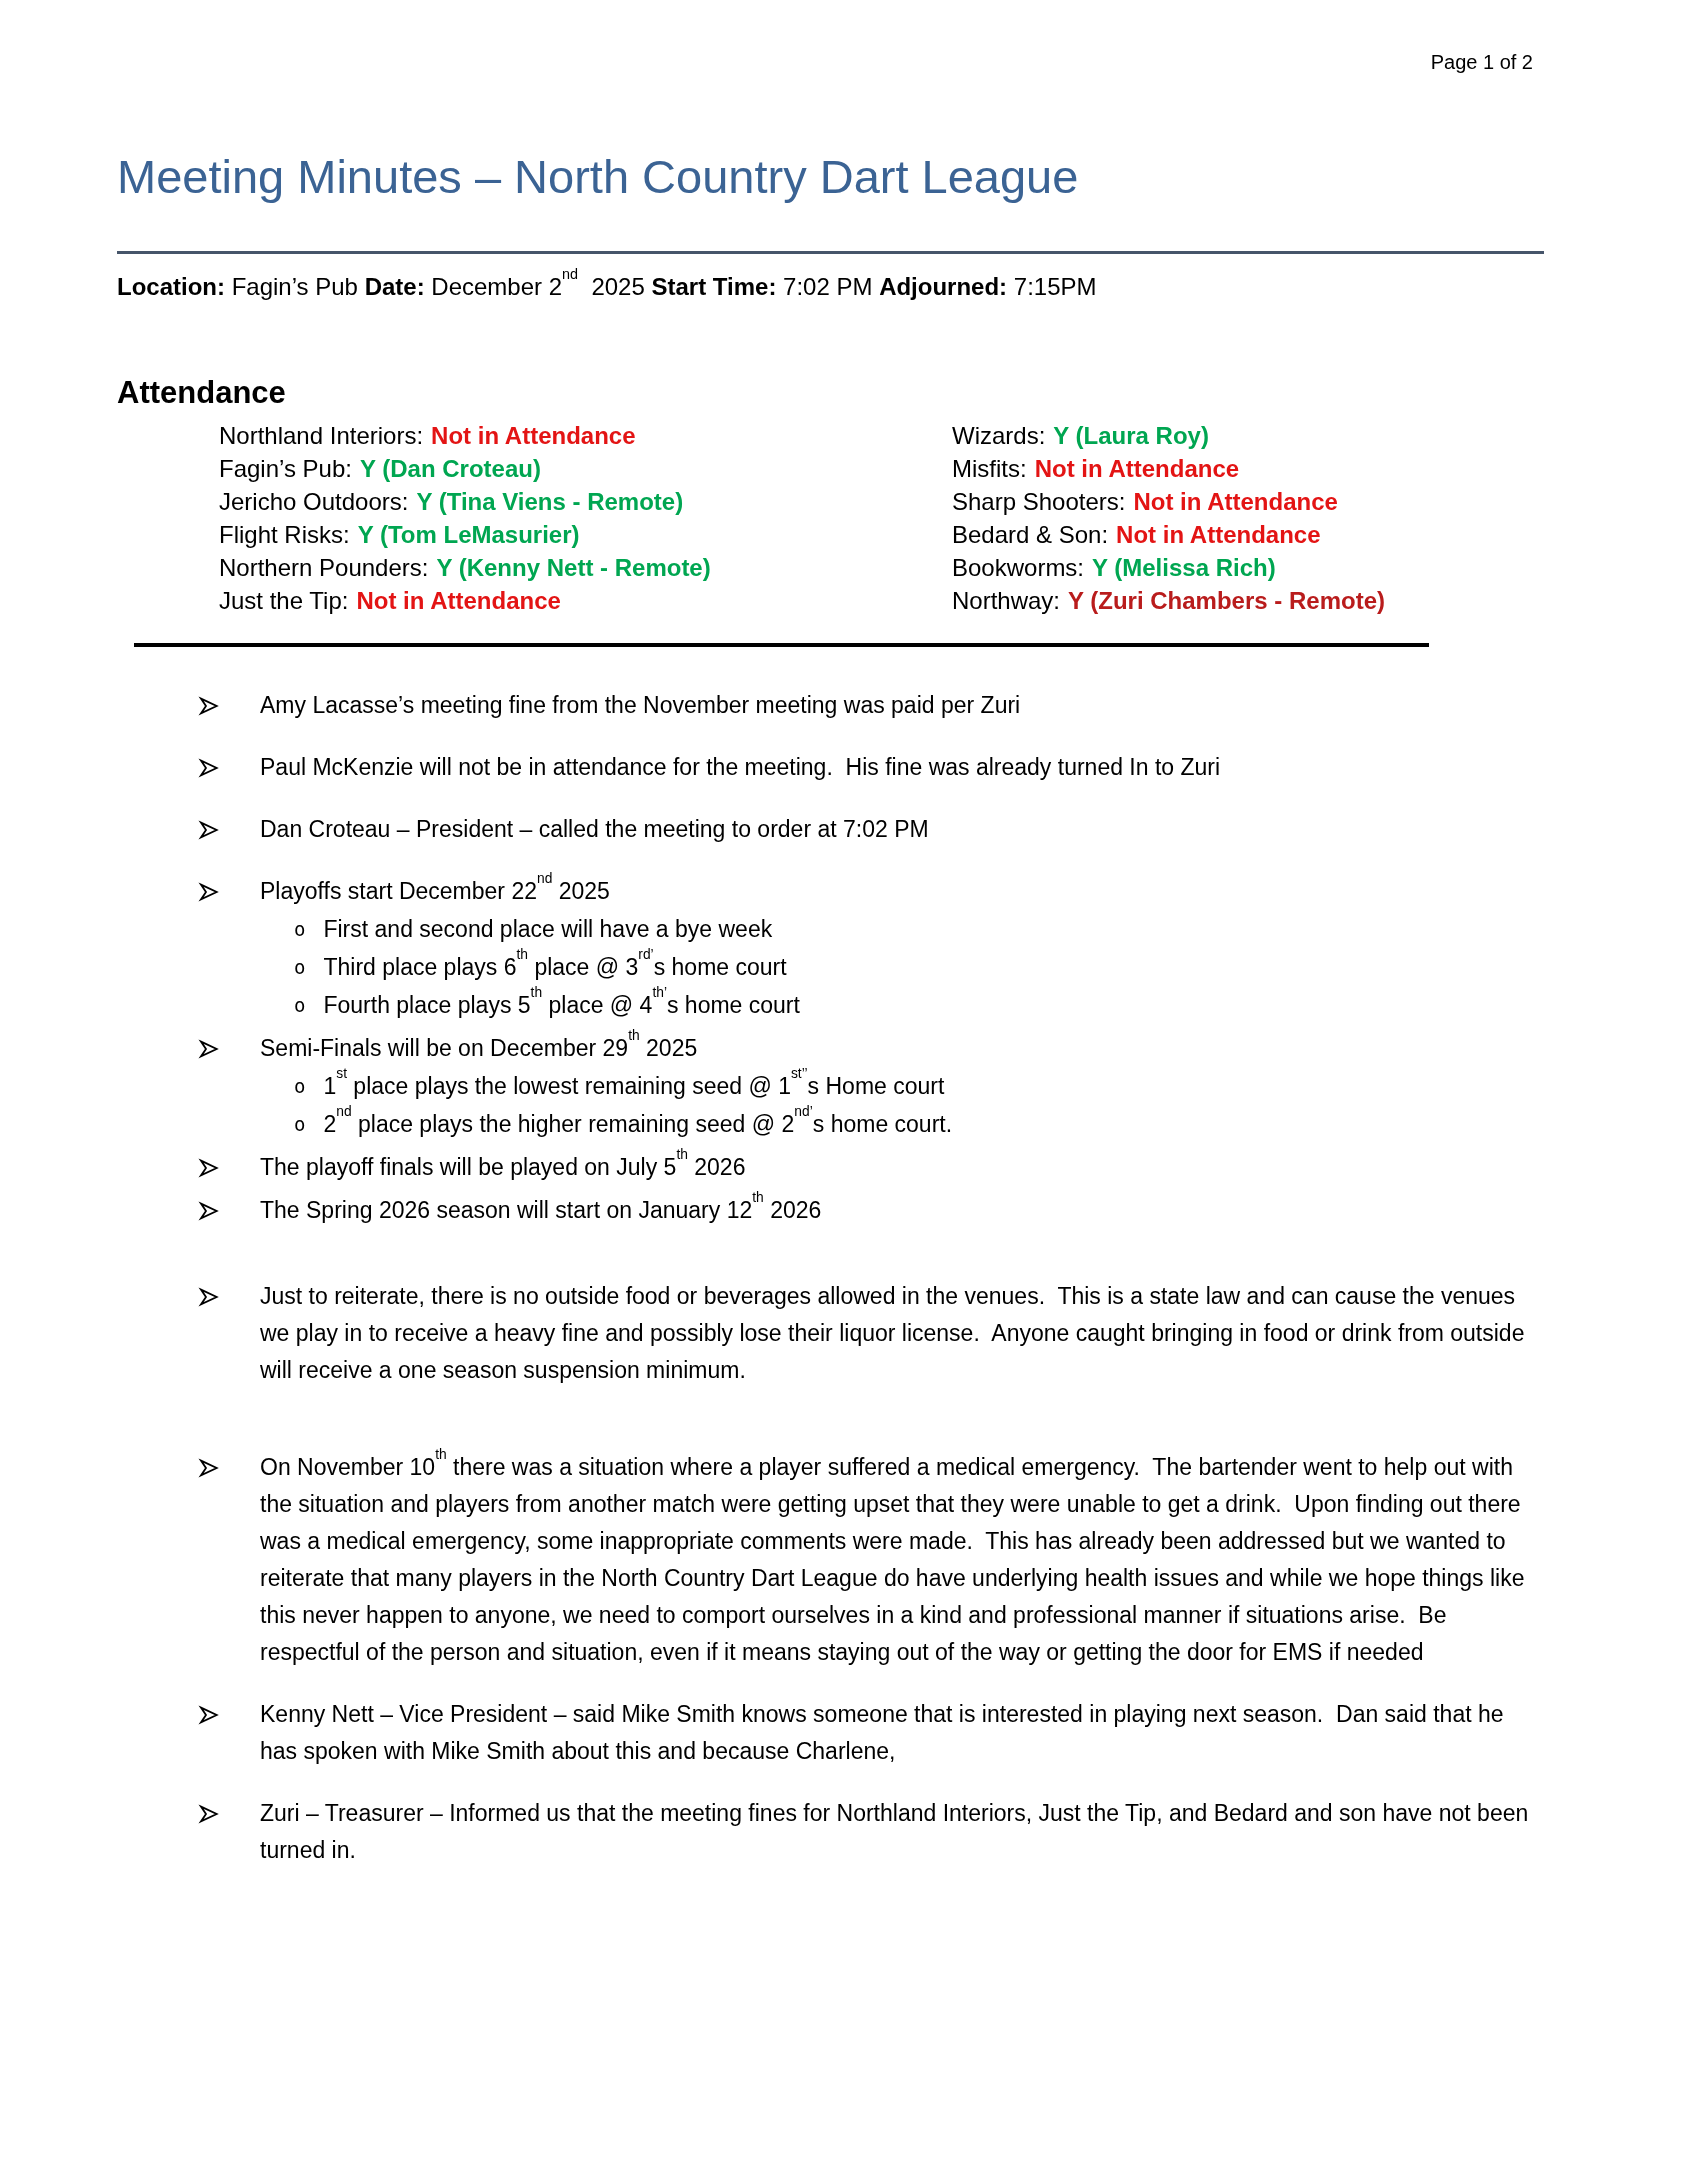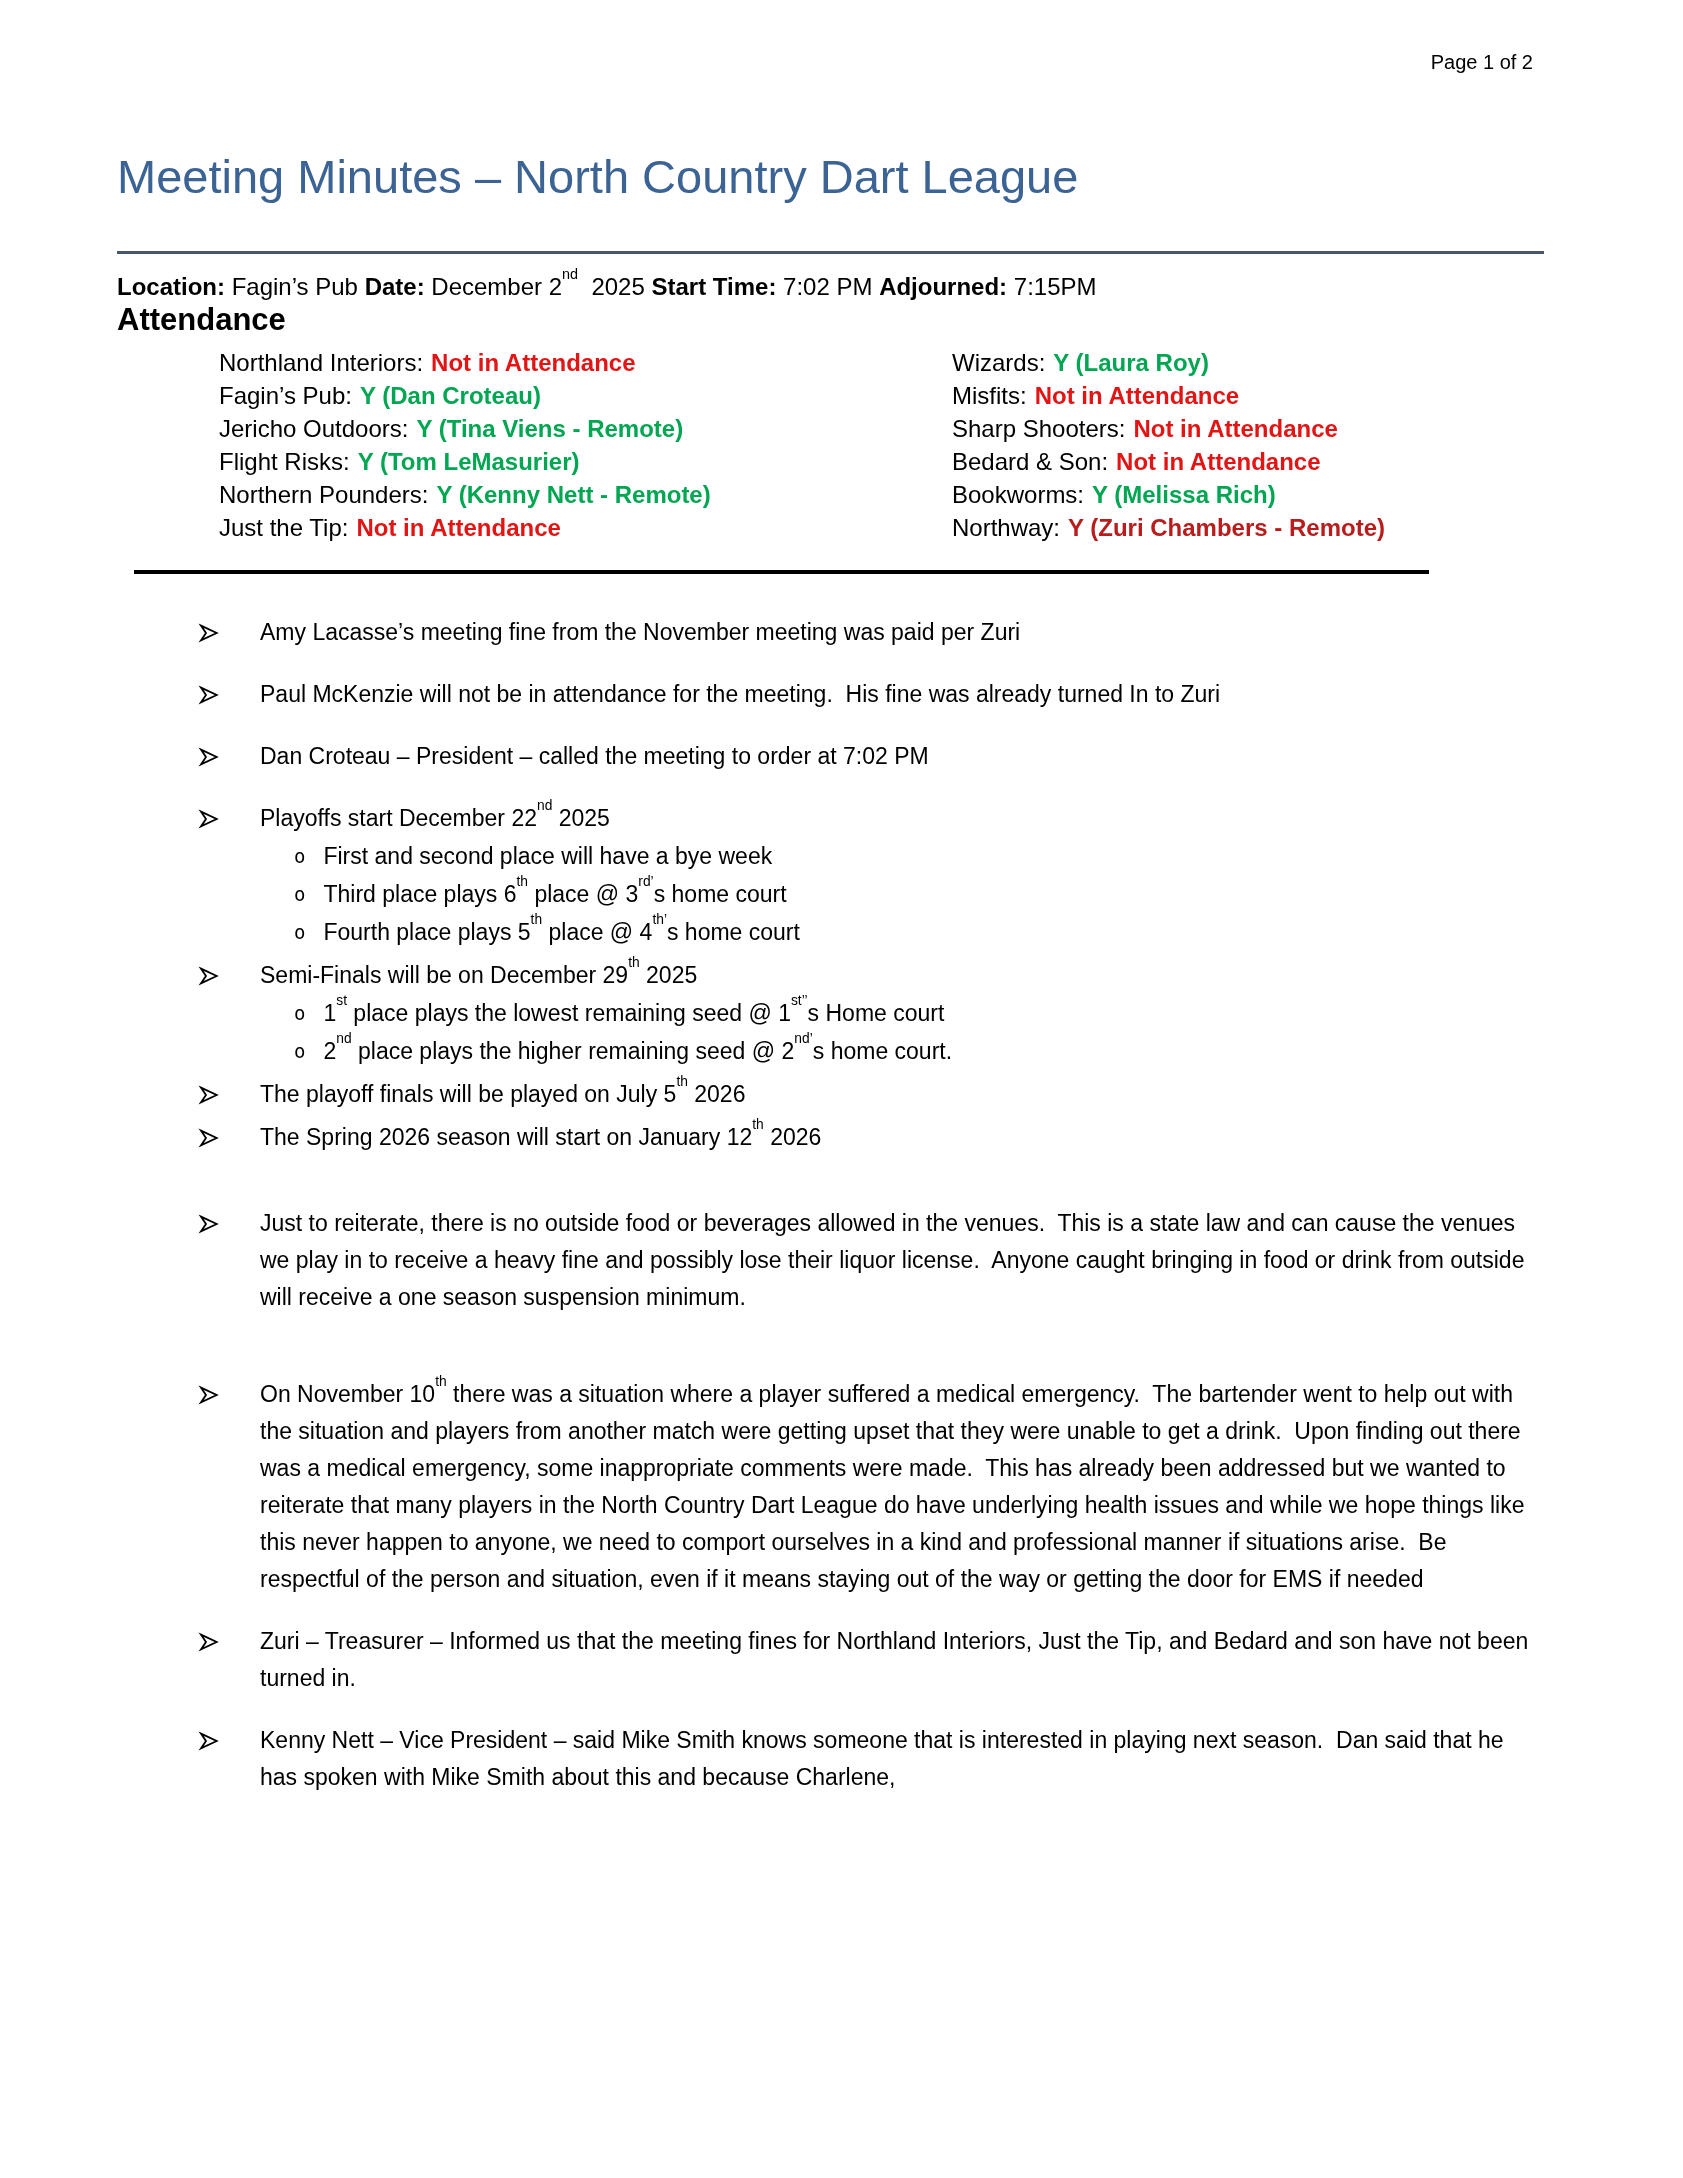--- a/index.html
+++ b/index.html
@@ -22,21 +22,21 @@
   h1.doc-title {
     margin-top:147px;
     font-size:47px; font-weight:400; line-height:59px;
     color:var(--title-blue,#3B6394);
     padding-bottom:45px;
     border-bottom:3px solid var(--rule-blue,#46556A);
   }
 
   .meta { margin-top:18px; font-size:24px; line-height:30px; }
 
-  .att-heading { font-size:31px; font-weight:bold; line-height:36px; }
+  .att-heading { margin-top:73px; font-size:31px; font-weight:bold; line-height:36px; }
 
   .att-grid { display:flex; margin-top:8px; margin-left:102px; }
   .att-col { display:flex; flex-direction:column; }
   .att-col.left { width:733px; }
   .att-row { font-size:24px; line-height:33px; }
   .team { margin-right:8px; }
   .status { font-weight:bold; }
 
   .divider { margin-top:26px; margin-left:17px; width:1295px; border-top:4px solid #000; }
 
@@ -159,24 +159,24 @@
       <div class="bullet sp-xl">
         <svg class="arr" viewBox="0 0 16 14">
           <path d="M2.2 1.6 L13.6 7 L2.2 12.4 L5.8 7 Z" fill="none" stroke="#000" stroke-width="1.3" stroke-linejoin="miter"></path>
         </svg>
         <div class="btext rich"><span>On November 10</span><sup>th</sup><span> there was a situation where a player suffered a medical emergency.  The bartender went to help out with the situation and players from another match were getting upset that they were unable to get a drink.  Upon finding out there was a medical emergency, some inappropriate comments were made.  This has already been addressed but we wanted to reiterate that many players in the North Country Dart League do have underlying health issues and while we hope things like this never happen to anyone, we need to comport ourselves in a kind and professional manner if situations arise.  Be respectful of the person and situation, even if it means staying out of the way or getting the door for EMS if needed</span></div>
       </div>
       <div class="bullet sp-m">
         <svg class="arr" viewBox="0 0 16 14">
           <path d="M2.2 1.6 L13.6 7 L2.2 12.4 L5.8 7 Z" fill="none" stroke="#000" stroke-width="1.3" stroke-linejoin="miter"></path>
         </svg>
-        <div class="btext rich"><span>Zuri – Treasurer – Informed us that the meeting fines for Northland Interiors, Just the Tip, and Bedard and son have not been turned in.</span></div>
+        <div class="btext rich"><span>Kenny Nett – Vice President – said Mike Smith knows someone that is interested in playing next season.  Dan said that he has spoken with Mike Smith about this and because Charlene,</span></div>
       </div>
       <div class="bullet sp-m">
         <svg class="arr" viewBox="0 0 16 14">
           <path d="M2.2 1.6 L13.6 7 L2.2 12.4 L5.8 7 Z" fill="none" stroke="#000" stroke-width="1.3" stroke-linejoin="miter"></path>
         </svg>
-        <div class="btext rich"><span>Kenny Nett – Vice President – said Mike Smith knows someone that is interested in playing next season.  Dan said that he has spoken with Mike Smith about this and because Charlene,</span></div>
+        <div class="btext rich"><span>Zuri – Treasurer – Informed us that the meeting fines for Northland Interiors, Just the Tip, and Bedard and son have not been turned in.</span></div>
       </div>
     </div>
 
 </div>
 
 
 </body></html>

